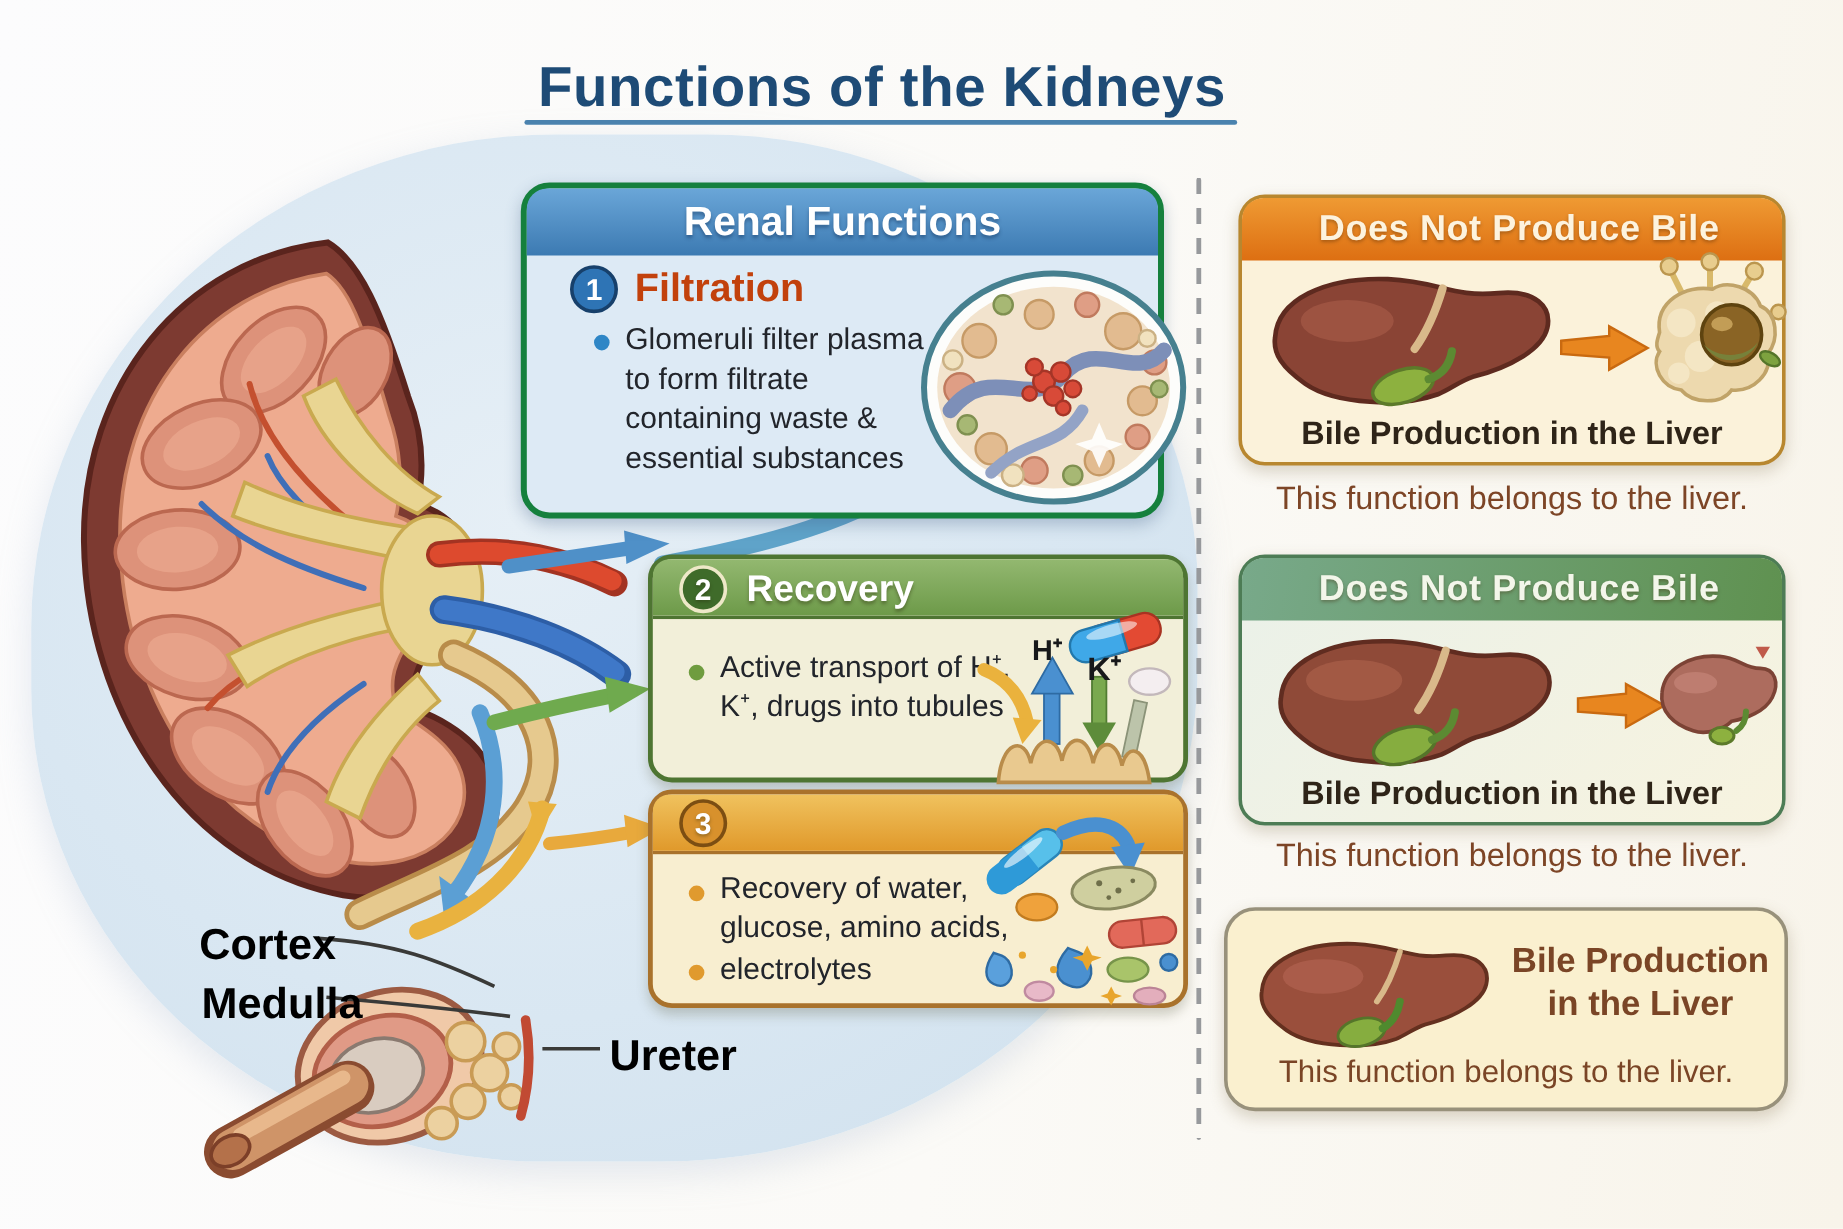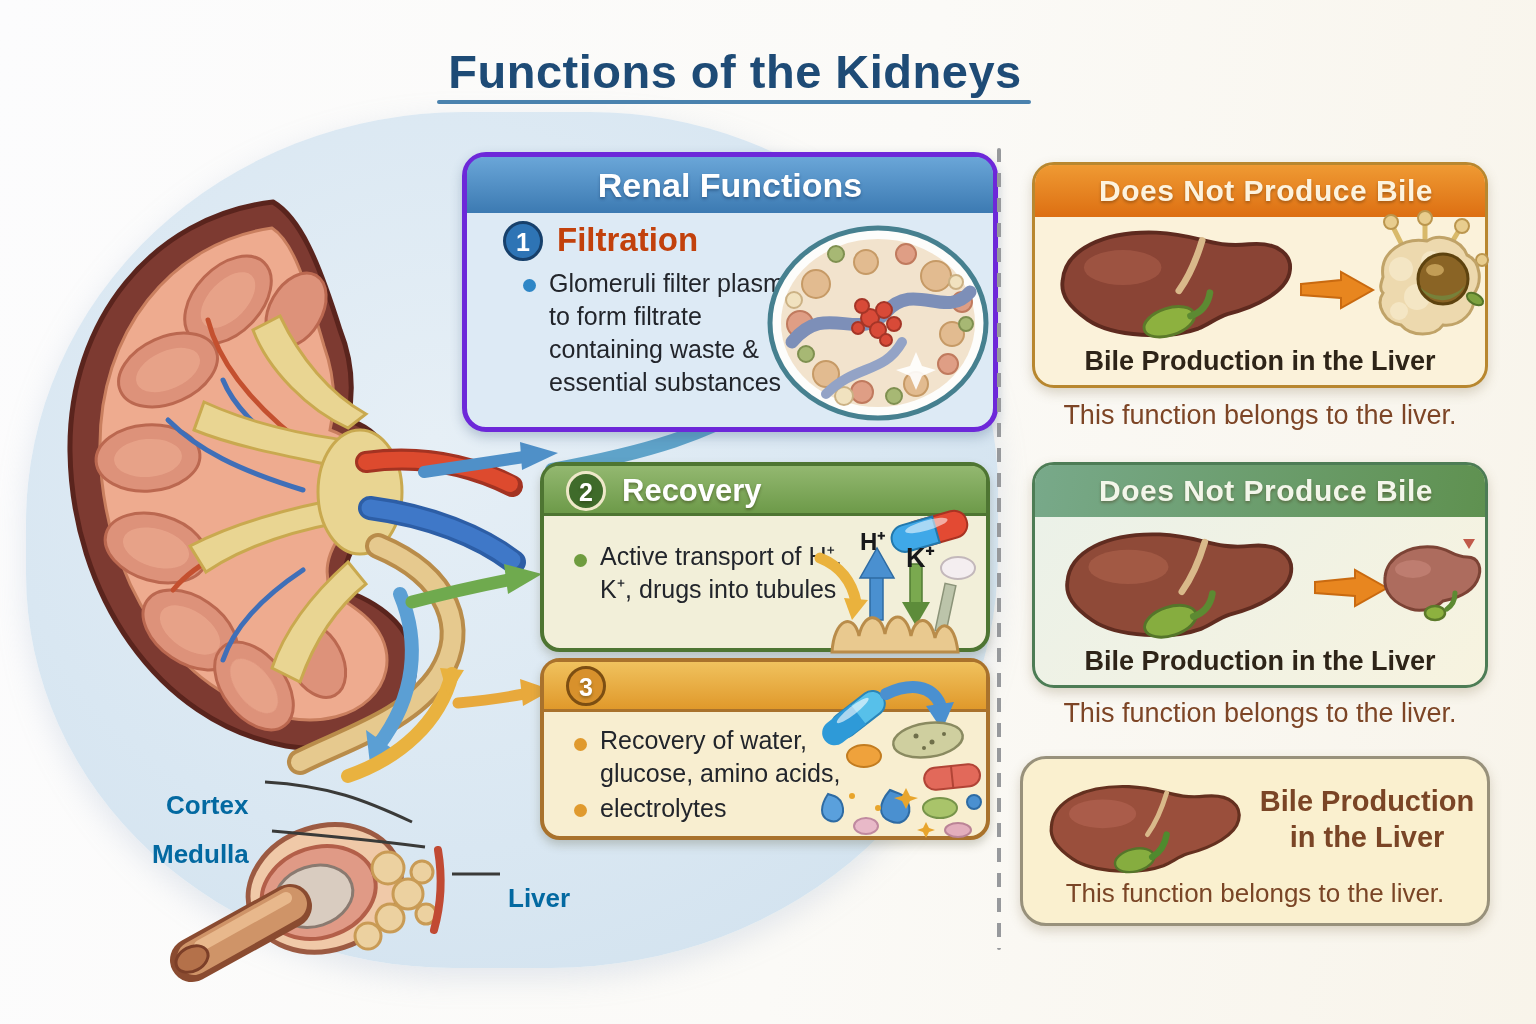--- a/index.html
+++ b/index.html
@@ -25,22 +25,22 @@
   
   .blob {
     position:absolute; left:26px; top:112px; width:972px; height:856px;
     background:radial-gradient(ellipse at 42% 38%, #e6eff6 0%, #d9e7f2 55%, #cfe0ed 100%);
     border-radius:45% 42% 46% 44% / 48% 44% 48% 46%;
     box-shadow:0 10px 30px rgba(150,170,200,.25);
   }
 
   
   .renal-panel {
-    position:absolute; left:462px; top:152px; width:536px; height:280px;
-    background:#ddeaf5; border:5px solid #6d28d9; border-radius:24px;
+    position:absolute; left:434px; top:152px; width:536px; height:280px;
+    background:#ddeaf5; border:5px solid #15803d; border-radius:24px;
     box-shadow:0 5px 12px rgba(60,90,130,.3);
   }
   .renal-header {
     height:56px; border-radius:17px 17px 0 0;
     background:linear-gradient(180deg,#6aa6d8 0%,#3c7ab2 100%);
     color:#fff; font-size:34px; font-weight:bold; text-align:center;
     line-height:56px; text-shadow:0 2px 3px rgba(20,50,90,.45);
   }
   .num-badge {
     position:absolute; width:40px; height:40px; border-radius:50%;
@@ -58,21 +58,21 @@
   #reabsorption-box { top:658px; height:182px; background:#f8eed0; border:4px solid #a9722c; }
   .func-header {
     position:relative; height:50px; border-radius:14px 14px 0 0;
     color:#fff; font-size:31px; font-weight:bold; line-height:50px;
     padding-left:78px; text-shadow:0 2px 3px rgba(40,40,10,.4);
   }
   #secretion-box .func-header { background:linear-gradient(180deg,#93b870,#6d9a49); border-bottom:3px solid #4e7532; }
   #reabsorption-box .func-header { background:linear-gradient(180deg,#f0c25e,#e0992b); border-bottom:3px solid #a9722c; }
 
   
-  .anat-label { position:absolute; font-size:26px; font-weight:600; color:#0369a1;margin-top:24px; }
+  .anat-label { position:absolute; font-size:36px; font-weight:600; color:#000000; }
 
   
   .divider {
     position:absolute; left:997px; top:148px; width:4px; height:802px;
     background:repeating-linear-gradient(180deg,#97999c 0 14px,transparent 14px 25px);
     border-radius:2px;
   }
 
   
   .liver-box {
@@ -213,22 +213,22 @@
     <polygon points="756,380 806,376 776,412" fill="#5fa3c9"></polygon>
 
     <path d="M 412 602 C 450 592 478 586 508 580" fill="none" stroke="#6faa4e" stroke-width="13" stroke-linecap="round"></path>
     <polygon points="504,564 542,574 508,594" fill="#6faa4e"></polygon>
 
     <path d="M 458 703 C 490 700 508 697 524 694" fill="none" stroke="#e8a93c" stroke-width="11" stroke-linecap="round"></path>
     <polygon points="520,679 552,690 523,706" fill="#e8a93c"></polygon>
   </svg>
 
   <div class="anat-label" style="left:166px; top:766px;">Cortex</div>
-  <div class="anat-label" style="left:152px; top:815px;">Medulla</div>
-  <div class="anat-label" style="left:508px; top:859px;">Liver</div>
+  <div class="anat-label" style="left:168px; top:815px;">Medulla</div>
+  <div class="anat-label" style="left:508px; top:859px;">Ureter</div>
 
   <div class="renal-panel">
     <div class="renal-header">Renal Functions</div>
     <div class="num-badge" style="left:36px; top:64px; background:#2e74b5; border:3px solid #17406b;">1</div>
     <div class="item-name" style="left:90px; top:64px; font-size:33px; color:#c2410c;">Filtration</div>
     <div class="bullet-dot" style="left:56px; top:122px; width:13px; height:13px; background:#2e86c6;"></div>
     <div class="bullet-text" style="left:82px; top:110px; width:252px;">Glomeruli filter plasma to form filtrate containing waste &amp; essential substances</div>
   </div>
 
   <svg style="left:766px; top:224px;" width="224" height="200" viewBox="0 0 224 200">

